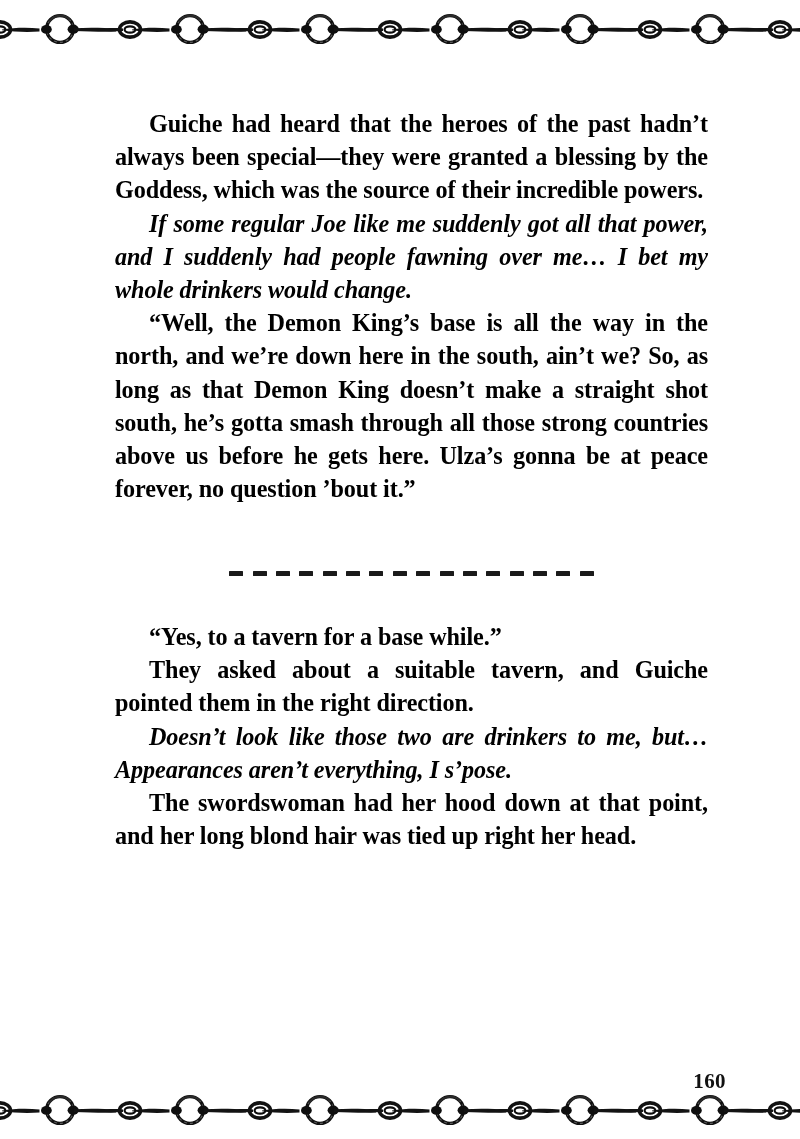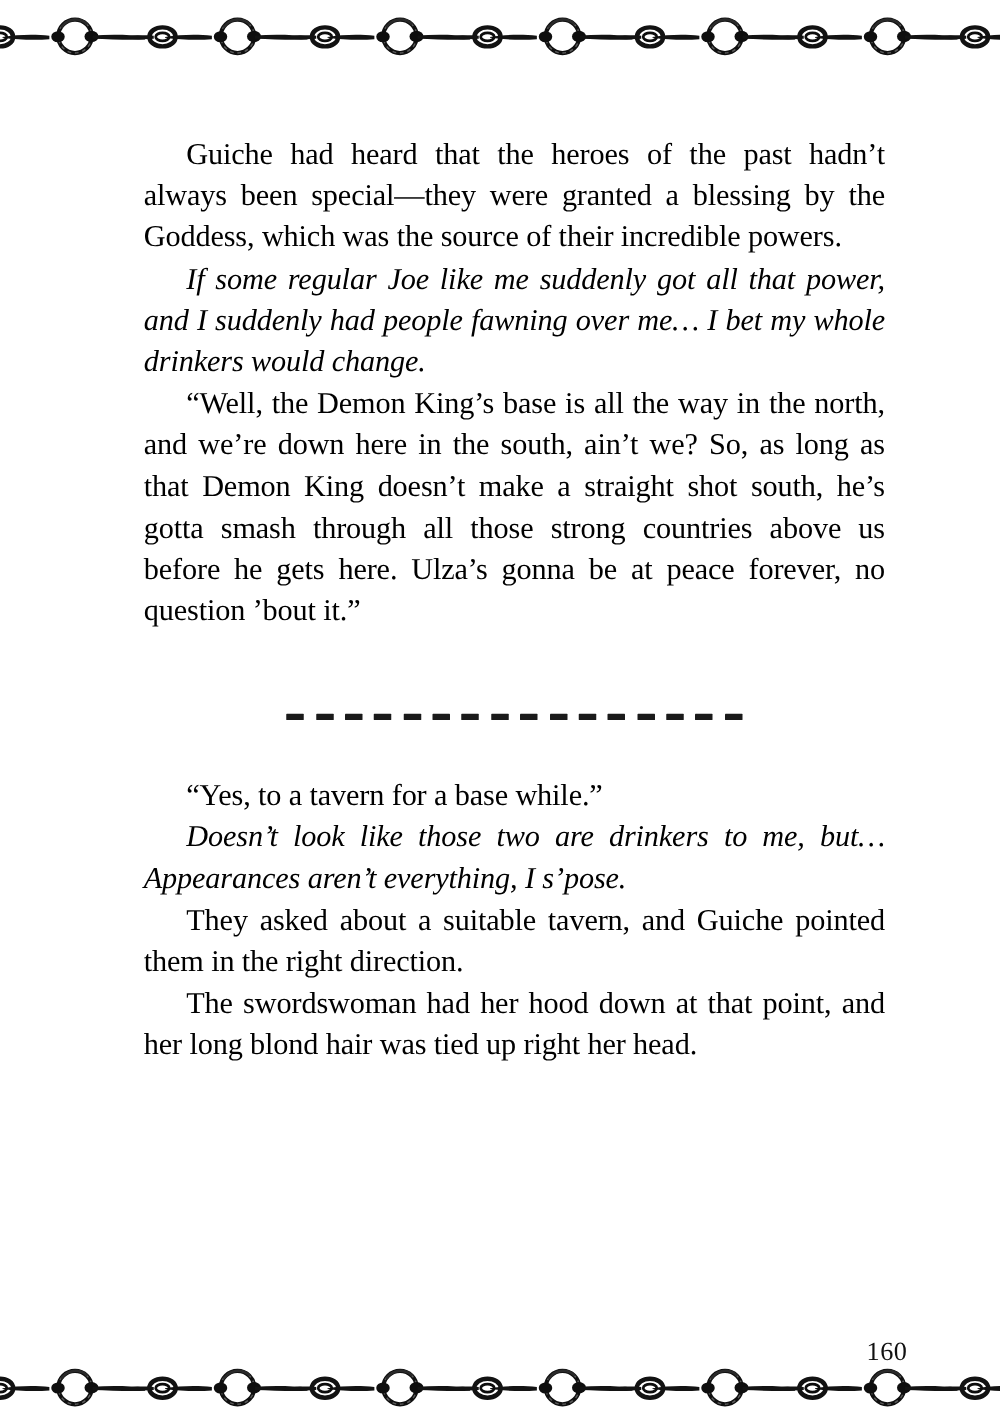--- a/index.html
+++ b/index.html
@@ -11,20 +11,21 @@
     font-family: "Liberation Serif", "DejaVu Serif", serif;
     color: #000000;
   }
   .page {
     position: relative;
     width: 800px;
     height: 1139px;
     background: #ffffff;
     overflow: hidden;
     margin: 0 auto;
+    font-weight: bold;
   }
 
   
   .chain {
     position: absolute;
     left: 0;
     width: 800px;
     height: 62px;
     pointer-events: none;
   }
@@ -157,22 +158,22 @@
       <span class="dash"></span>
       <span class="dash"></span>
       <span class="dash"></span>
       <span class="dash"></span>
       <span class="dash"></span>
     </div>
   </div>
 
   <div class="content2">
     <p class="para indent lastline-left">“Yes, to a tavern for a base while.”</p>
+    <p class="para indent lastline-left">They asked about a suitable tavern, and Guiche pointed them in the right direction.</p>
     <p class="para indent italic lastline-left">Doesn’t look like those two are drinkers to me, but… Appearances aren’t everything, I s’pose.</p>
-    <p class="para indent lastline-left">They asked about a suitable tavern, and Guiche pointed them in the right direction.</p>
     <p class="para indent lastline-left">The swordswoman had her hood down at that point, and her long blond hair was tied up right her head.</p>
   </div>
 
   <div class="folio">160</div>
 
   <div class="chain chain-bottom">
     <svg viewBox="0 0 800 62" xmlns="http://www.w3.org/2000/svg" aria-hidden="true">
       <g>
         <use href="#chain-unit" x="66" y="3"></use>
         <use href="#chain-unit" x="196" y="3"></use>

